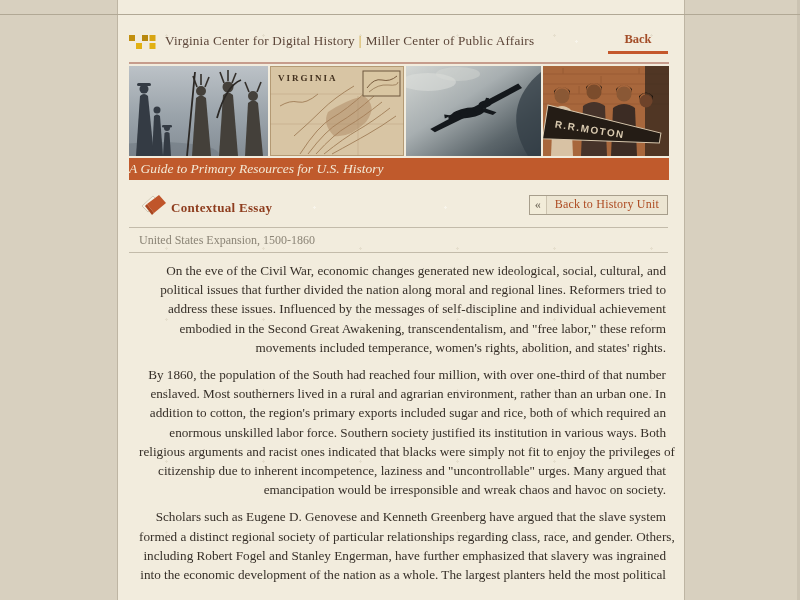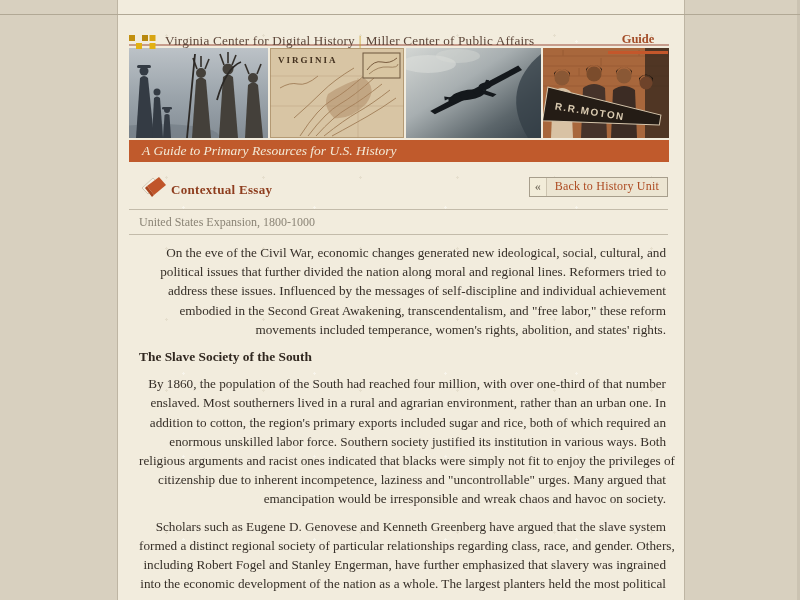--- a/index.html
+++ b/index.html
@@ -17,38 +17,38 @@
   .page-col{
     position:absolute;left:117px;top:0;width:566px;height:600px;
     background:#f2ecdd;
     background-image:
       radial-gradient(circle, rgba(185,175,150,.22) 1px, transparent 1.3px),
       radial-gradient(circle, rgba(255,255,255,.45) 1px, transparent 1.3px);
     background-size:97px 71px, 131px 83px;
     border-left:1px solid #beb5a3;border-right:1px solid #beb5a3;
   }
   
-  .masthead{position:relative;height:44px;}
+  .masthead{position:relative;height:62px;}
   .logo-icon{position:absolute;left:11px;top:35px;}
   .site-title{position:absolute;left:47px;top:33px;font-size:13.2px;color:#5d4639;letter-spacing:.2px;white-space:nowrap;}
   .site-title .sep{color:#c79b1c;padding:0 4px;}
   .home-link{
     position:absolute;right:16px;top:32px;width:60px;text-align:center;
     font-size:12.5px;font-weight:bold;color:#a34d28;cursor:pointer;
     border-bottom:3px solid #c4572b;padding-bottom:4px;
   }
   .masthead-rule{margin:0 15px 0 11px;height:2px;background:#c69c8c;}
   
   .banner{margin:2px 15px 0 11px;height:90px;display:flex;}
   .banner .bimg{height:90px;margin-right:2px;overflow:hidden;flex:none;background:#999;text-decoration:underline;}
   .banner .bimg:last-child{margin-right:0;}
   .tagline-bar{
     margin:2px 15px 0 11px;height:22px;background:#c05a2c;
     color:#f3e9d6;font-style:italic;font-size:13.5px;line-height:21px;
-    padding-left:13px;box-sizing:border-box;
+    box-sizing:border-box;
   }
   
   .essay-head{position:relative;height:47px;margin:0 16px 0 11px;}
   .book-icon{position:absolute;left:10px;top:12px;}
   .essay-label{position:absolute;left:42px;top:20px;font-size:13px;font-weight:bold;color:#8e3d1e;letter-spacing:.3px;}
   .back-button{
     position:absolute;right:0;top:15px;display:flex;align-items:stretch;
     border:1px solid #a79e8c;background:#ece5d2;font-size:12px;line-height:15px;cursor:pointer;
   }
   .back-chevron{padding:1px 5px 2px;color:#7d7566;background:#f2ecd9;border-right:1px solid #cdc4b0;font-weight:bold;}
@@ -71,21 +71,21 @@
     <svg class="logo-icon" width="28" height="15" viewBox="0 0 28 15">
       <rect x="0" y="0" width="6" height="6" fill="#c18f0e"></rect>
       <rect x="13" y="0" width="6" height="6" fill="#b8880d"></rect>
       <rect x="20.5" y="0" width="6" height="6" fill="#d8a512"></rect>
       <rect x="7" y="8" width="6" height="6" fill="#e2b113"></rect>
       <rect x="20.5" y="8" width="6" height="6" fill="#e2b113"></rect>
     </svg>
     <div class="site-title">
       <span>Virginia Center for Digital History</span><span class="sep">|</span><span>Miller Center of Public Affairs</span>
     </div>
-    <div class="home-link">Guide</div>
+    <div class="home-link">Back</div>
   </div>
   <div class="masthead-rule"></div>
 
   <div class="banner">
 
     <div class="bimg" style="width:139px">
       <svg width="139" height="90" viewBox="0 0 139 90">
         <defs>
           <linearGradient id="g1" x1="0" y1="0" x2="0" y2="1">
             <stop offset="0" stop-color="#bcc2c7"></stop>
@@ -235,32 +235,31 @@
     <span class="essay-label">Contextual Essay</span>
     <div class="back-button">
       <span class="back-chevron">«</span>
       <span class="back-label">Back to History Unit</span>
     </div>
   </div>
 
   <hr class="rule">
 
   <div class="meta">
-    <div>United States Expansion, 1800-1000</div>
+    <div>United States Expansion, 1500-1860</div>
   </div>
 
   <hr class="rule">
 
   <div class="essay">
     <p>On the eve of the Civil War, economic changes generated new ideological, social, cultural, and
 political issues that further divided the nation along moral and regional lines. Reformers tried to
 address these issues. Influenced by the messages of self-discipline and individual achievement
 embodied in the Second Great Awakening, transcendentalism, and "free labor," these reform
 movements included temperance, women's rights, abolition, and states' rights.</p>
-    <h3>The Slave Society of the South</h3>
     <p>By 1860, the population of the South had reached four million, with over one-third of that number
 enslaved. Most southerners lived in a rural and agrarian environment, rather than an urban one. In
 addition to cotton, the region's primary exports included sugar and rice, both of which required an
 enormous unskilled labor force. Southern society justified its institution in various ways. Both
 religious arguments and racist ones indicated that blacks were simply not fit to enjoy the privileges of
 citizenship due to inherent incompetence, laziness and "uncontrollable" urges. Many argued that
 emancipation would be irresponsible and wreak chaos and havoc on society.</p>
     <p>Scholars such as Eugene D. Genovese and Kenneth Greenberg have argued that the slave system
 formed a distinct regional society of particular relationships regarding class, race, and gender. Others,
 including Robert Fogel and Stanley Engerman, have further emphasized that slavery was ingrained

